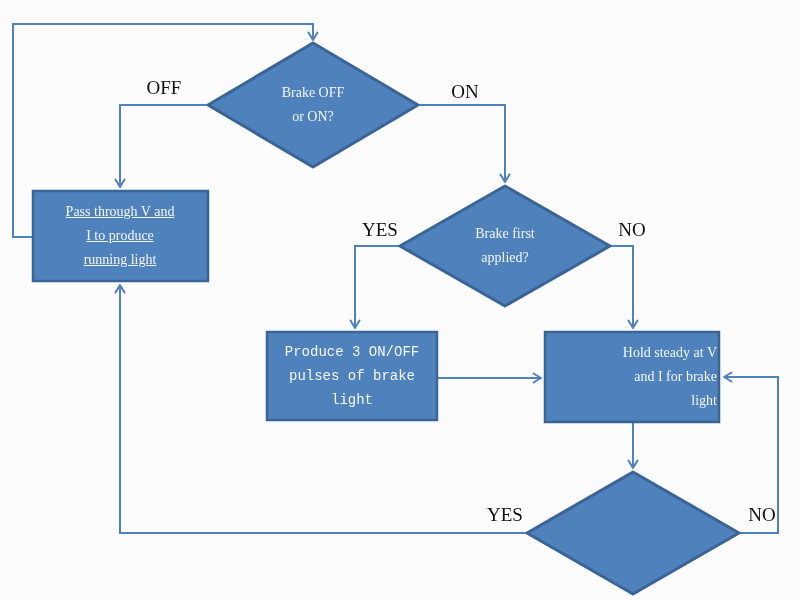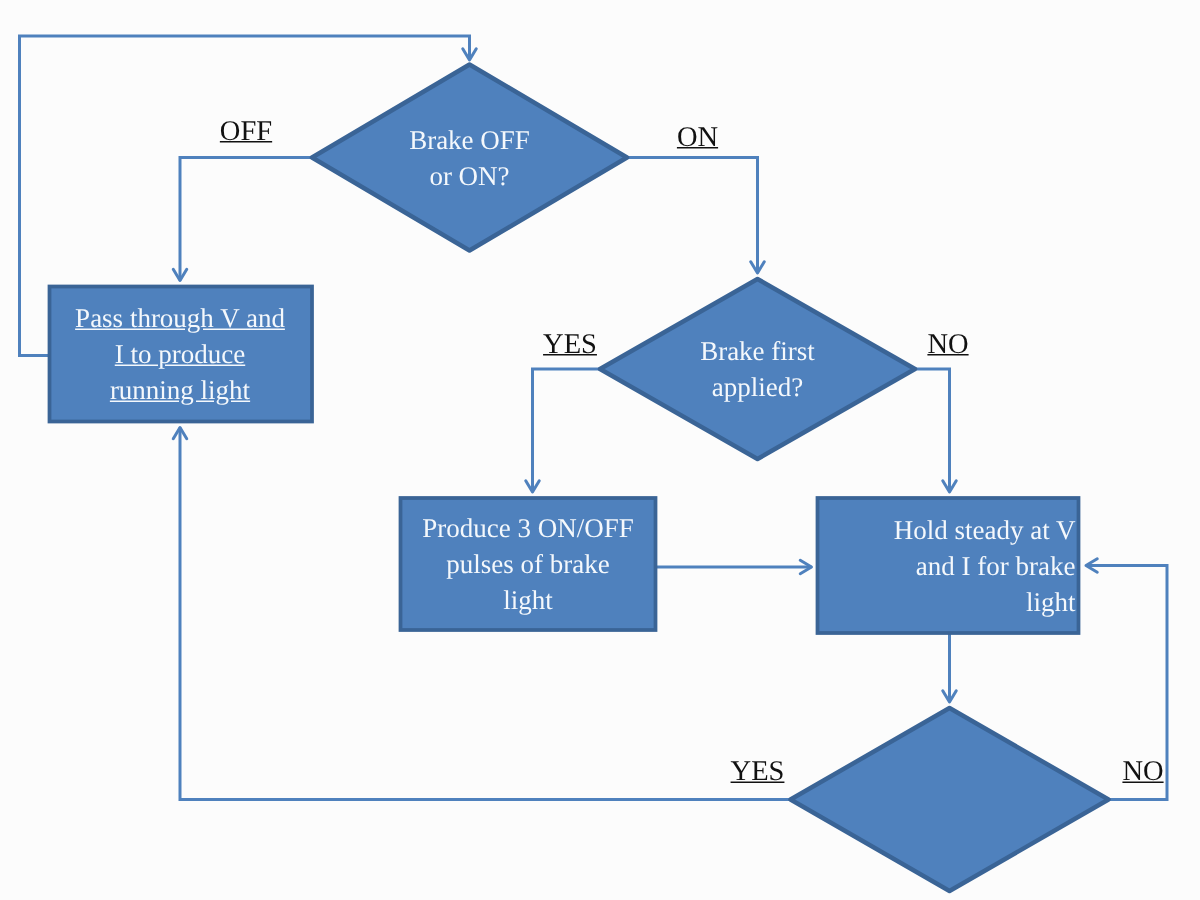--- a/index.html
+++ b/index.html
@@ -18,34 +18,33 @@
     position: absolute;
     left: 0;
     top: 0;
   }
   .node-label {
     position: absolute;
     transform: translate(-50%, -50%);
     text-align: center;
     white-space: pre-line;
     color: var(--shape-text, #f4f8fc);
-    font-size: 18px;
+    font-size: 14px;
     line-height: 24px;
     pointer-events: none;
   }
   .edge-label {
     position: absolute;
     transform: translate(-50%, -50%);
     text-align: center;
     color: var(--label-text, #111111);
     font-size: 19px;
     line-height: 22px;
     white-space: nowrap;
     pointer-events: none;
-    text-decoration: underline;
   }
   .edge {
     fill: none;
     stroke: var(--connector, #4f81bd);
     stroke-width: 2;
   }
   .shape-rect {
     fill: var(--shape-fill, #4f81bd);
     stroke: var(--shape-border, #3a6496);
     stroke-width: 2.5;
@@ -90,21 +89,21 @@
   <div class="node-label" style="left:313px; top:105px; width:120px;">Brake OFF
 or ON?</div>
 
   <div class="node-label" style="left:120px; top:236px; width:172px;text-decoration:underline;">Pass through V and
 I to produce
 running light</div>
 
   <div class="node-label" style="left:505px; top:246px; width:120px;font-family:Liberation Serif, serif;">Brake first
 applied?</div>
 
-  <div class="node-label" style="left:352px; top:376px; width:168px;">Produce 3 ON/OFF
+  <div class="node-label" style="left:352px; top:376px; width:168px;font-family:Liberation Mono, monospace;">Produce 3 ON/OFF
 pulses of brake
 light</div>
 
   <div class="node-label" style="left:632px; top:377px; width:170px;text-align:right;">Hold steady at V
 and I for brake
 light</div>
 
 
   <div class="edge-label" style="left:164px; top:88px;">OFF</div>
 

